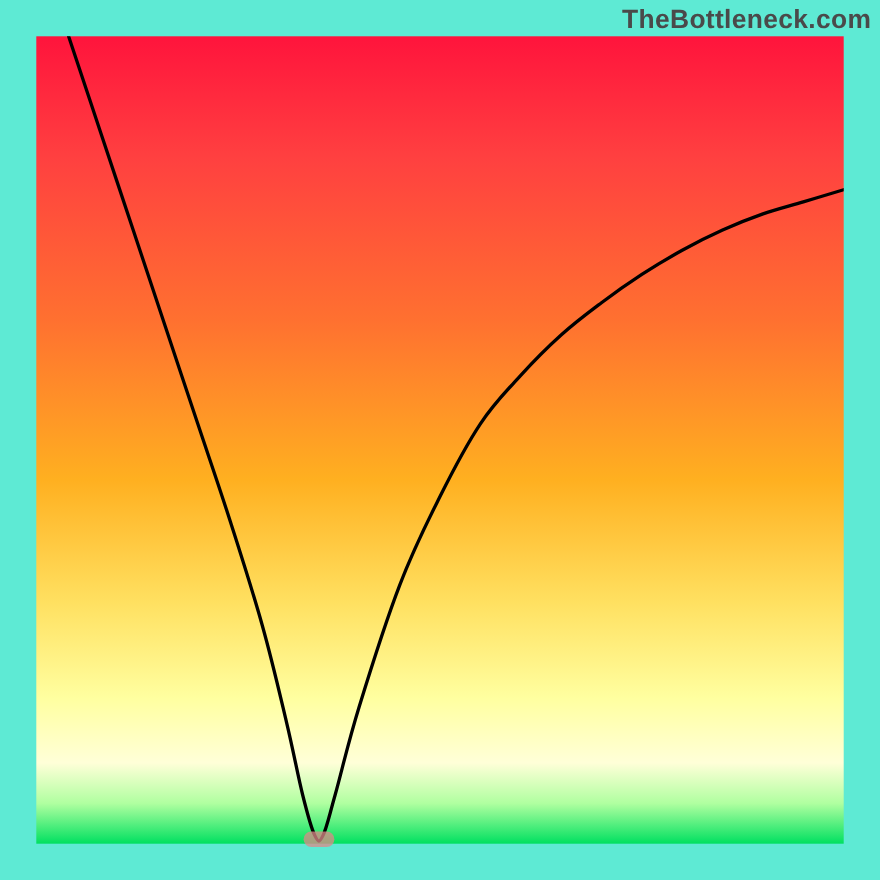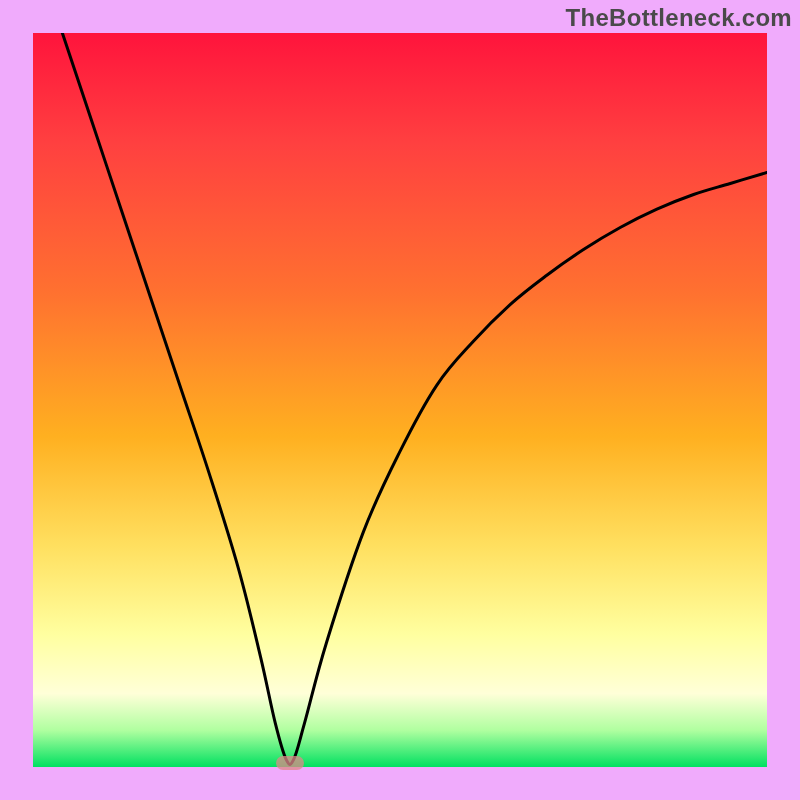--- a/index.html
+++ b/index.html
@@ -1,20 +1,20 @@
 <!DOCTYPE html>
 <html><head>
 <meta charset="utf-8">
 <style>
   * { margin: 0; padding: 0; box-sizing: border-box; }
   html, body { width: 800px; height: 800px; overflow: hidden; background: #000; }
   .frame {
     position: absolute;
     inset: 0;
-    background: #f0abfc;
+    background: #5eead4;
   }
   .plot {
     position: absolute;
     left: 33px;
     top: 33px;
     width: 734px;
     height: 734px;
     background: linear-gradient(
       to bottom,
       #ff143c 0%,

